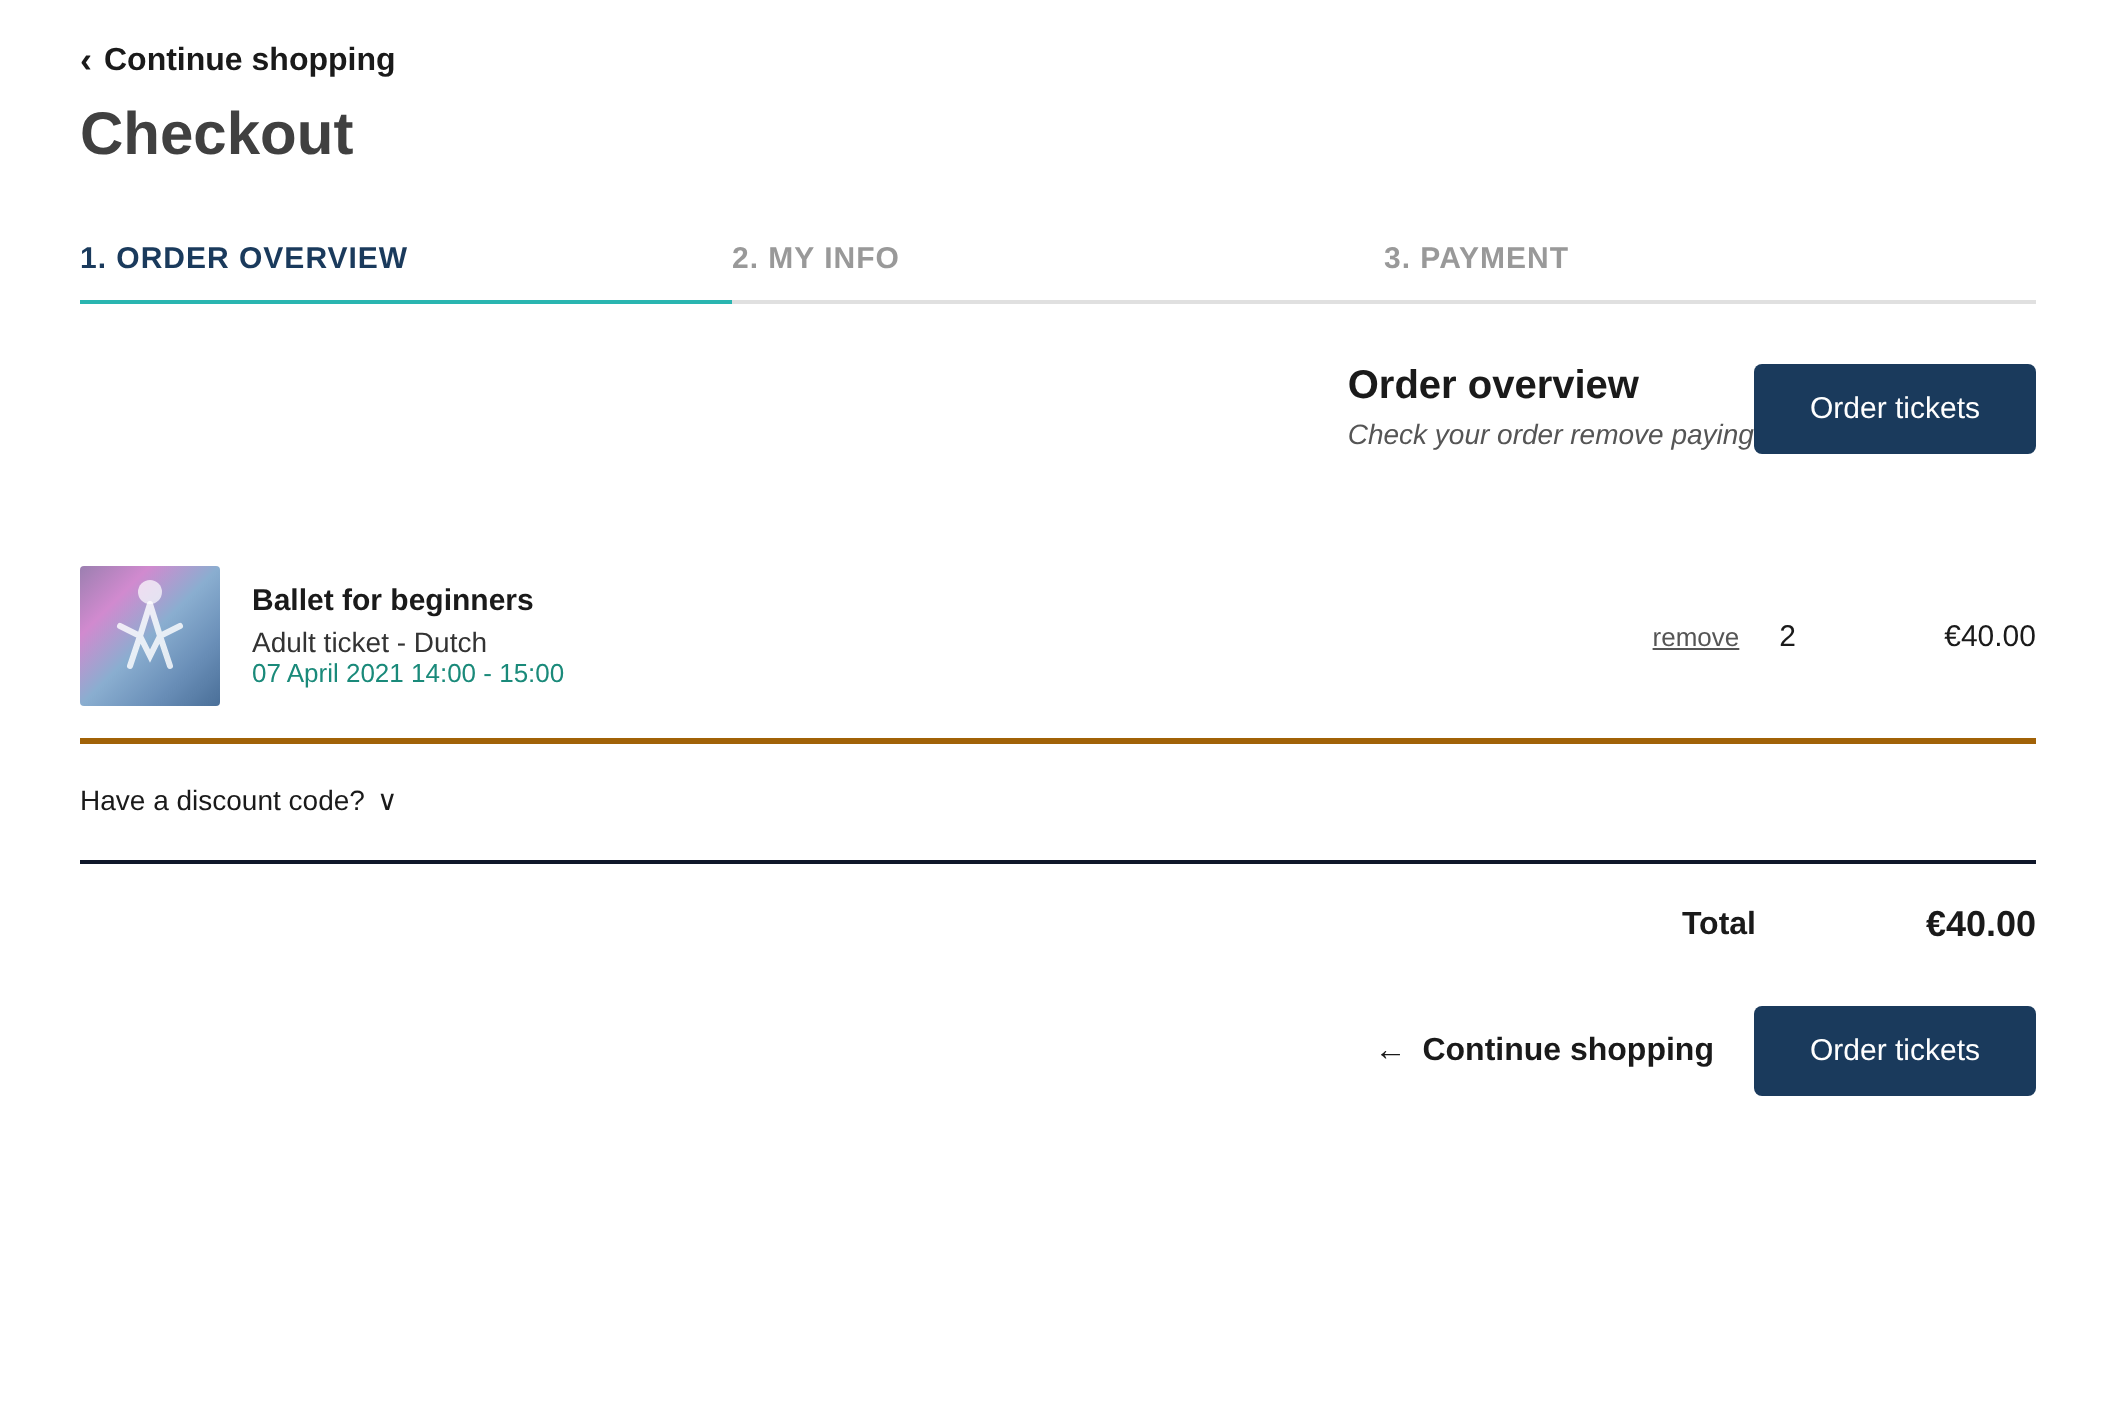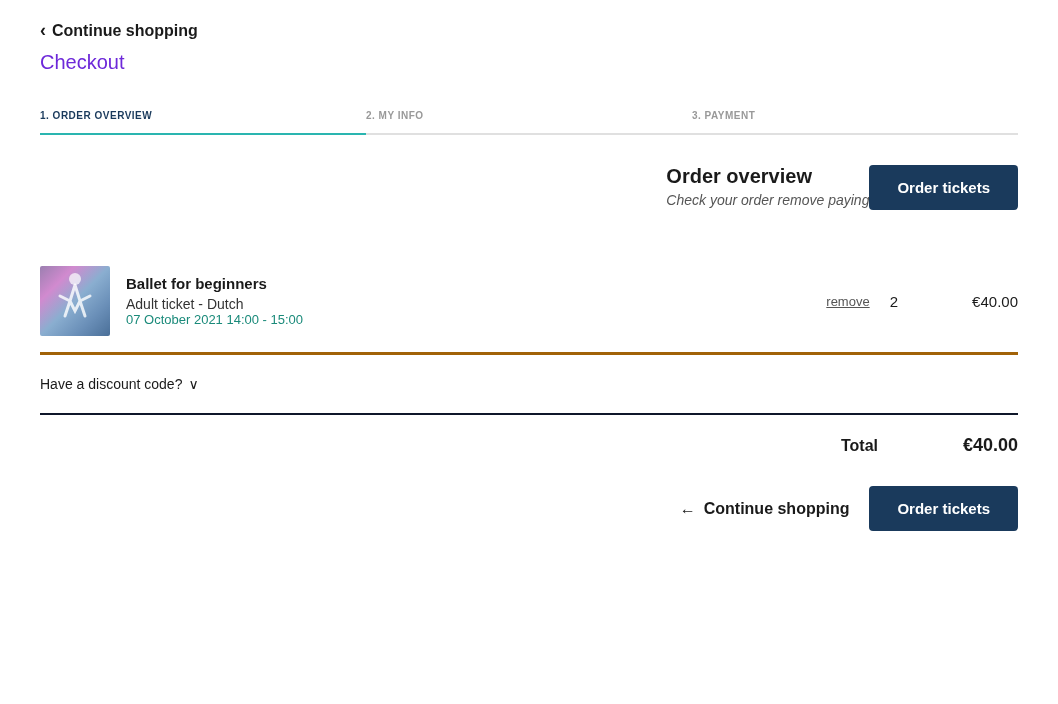--- a/index.html
+++ b/index.html
@@ -32,36 +32,36 @@
       margin-bottom: 10px;
       cursor: pointer;
     }
 
     .back-link .arrow-icon {
       font-size: 18px;
       font-weight: bold;
     }
 
     .page-title {
-      font-size: 20px;
-      font-weight: 400;
-      color: #6d28d9;
+      font-size: 30px;
+      font-weight: 700;
+      color: #404040;
       margin-bottom: 24px;
     }
 
     .tabs-container {
       display: flex;
       border-bottom: 2px solid #e0e0e0;
       margin-bottom: 30px;
     }
 
     .tab {
       flex: 1;
       padding: 12px 0;
-      font-size: 10px;
+      font-size: 15px;
       font-weight: 600;
       letter-spacing: 0.5px;
       text-transform: uppercase;
       color: #999;
       text-align: left;
       position: relative;
     }
 
     .tab.active {
       color: #1a3a5c;
@@ -100,21 +100,21 @@
       color: #555;
       font-style: italic;
     }
 
     .btn-primary {
       background: #1a3a5c;
       color: #fff;
       border: none;
       padding: 14px 28px;
       font-size: 15px;
-      font-weight: 700;
+      font-weight: 400;
       border-radius: 4px;
       cursor: pointer;
       white-space: nowrap;
     }
 
     .order-item {
       display: flex;
       align-items: center;
       padding: 16px 0;
       border-bottom: 3px solid #a16207;
@@ -294,21 +294,21 @@
 
             <circle cx="25" cy="8" r="6" fill="rgba(255,255,255,0.7)"></circle>
             <path d="M25 14 L20 30 L15 45 M25 14 L30 30 L35 45 M20 30 L10 25 M30 30 L40 25 M20 30 L25 40 L30 30" stroke="rgba(255,255,255,0.8)" stroke-width="3" fill="none" stroke-linecap="round"></path>
           </svg>
         </div>
       </div>
 
       <div class="item-details">
         <div class="item-name">Ballet for beginners</div>
         <div class="item-type">Adult ticket - Dutch</div>
-        <div class="item-date">07 October 2021 14:00 - 15:00</div>
+        <div class="item-date">07 April 2021 14:00 - 15:00</div>
       </div>
 
       <div class="item-controls">
         <span class="remove-link">remove</span>
         <span class="item-quantity">2</span>
       </div>
 
       <div class="item-price">€40.00</div>
     </div>
 

